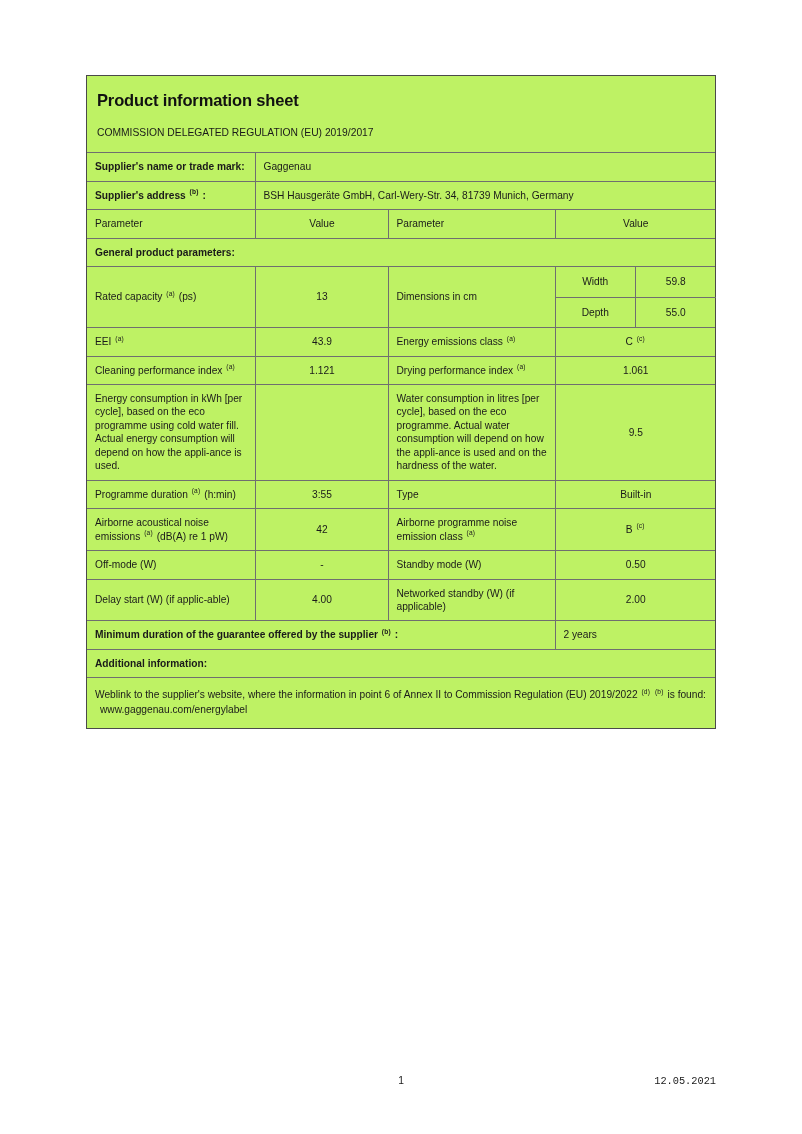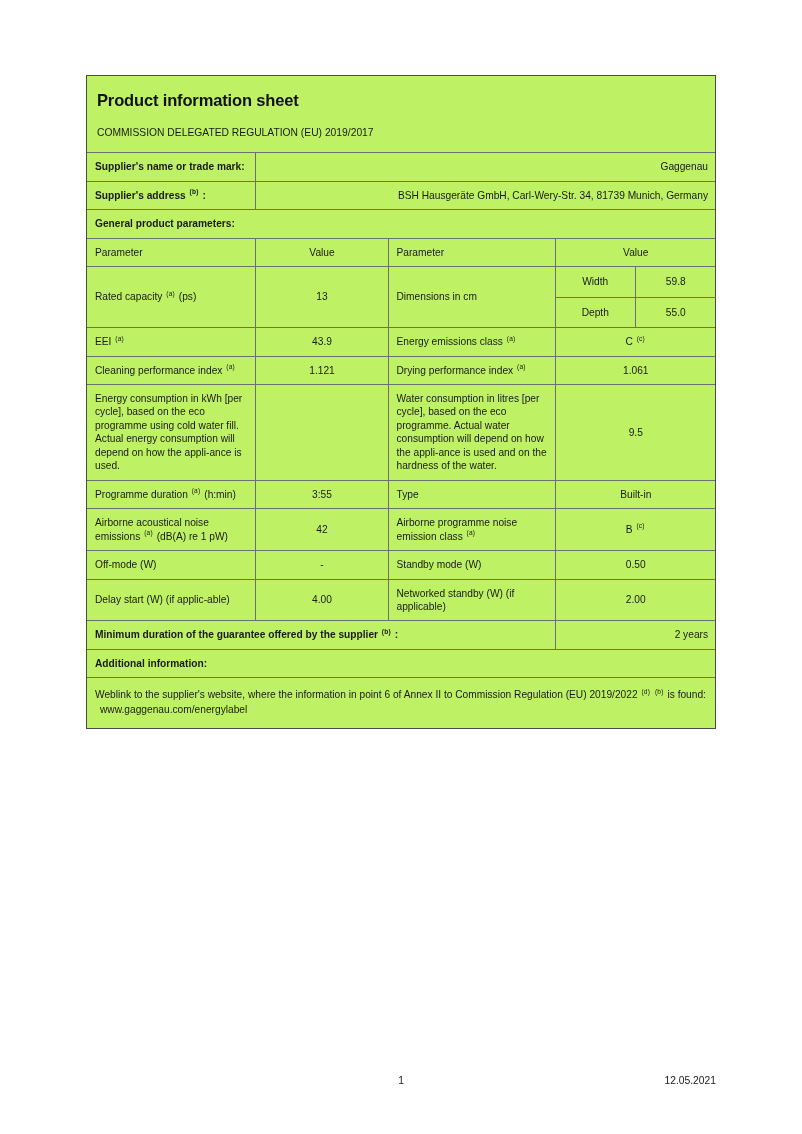--- a/index.html
+++ b/index.html
@@ -75,21 +75,21 @@
     color: #1a1a1a;
   }
 
   .lbl {
     font-weight: bold;
   }
   .valcell {
     text-align: center;
   }
   .valcell-left {
-    text-align: right;
+    text-align: left;
   }
 
   sup.note {
     font-size: 6.6px;
     vertical-align: super;
     line-height: 0;
     padding: 0 1px;
     letter-spacing: 0.2px;
   }
 
@@ -145,20 +145,21 @@
   .footer .pageno {
     position: absolute;
     left: 0;
     width: 630px;
     text-align: center;
   }
   .footer .docdate {
     position: absolute;
     right: 0;
     text-align: left;
+    font-family: Liberation Mono, monospace;
   }
 </style>
 </head>
 <body>
 
 <div class="page">
 
   <div class="sheet">
     <table class="pis">
       <colgroup>
@@ -186,28 +187,28 @@
         <td colspan="3" class="valcell-left">Gaggenau</td>
       </tr>
 
       <tr>
         <td class="lbl"><span>Supplier's address</span> <sup class="note">(b)</sup> <span>:</span></td>
         <td colspan="3" class="valcell-left">BSH Hausgeräte GmbH, Carl-Wery-Str. 34, 81739 Munich, Germany</td>
       </tr>
 
 
       <tr>
-        <td colspan="4" class="lbl">General product parameters:</td>
-      </tr>
-
-      <tr>
         <td>Parameter</td>
         <td class="valcell">Value</td>
         <td>Parameter</td>
         <td class="valcell">Value</td>
+      </tr>
+
+      <tr>
+        <td colspan="4" class="lbl">General product parameters:</td>
       </tr>
 
       <tr>
         <td class="tall-desc"><span>Rated capacity</span> <sup class="note">(a)</sup> <span>(ps)</span></td>
         <td class="valcell">13</td>
         <td class="tall-desc">Dimensions in cm</td>
         <td class="dims-host">
           <table class="dims">
             <colgroup>
               <col style="width:80px">

